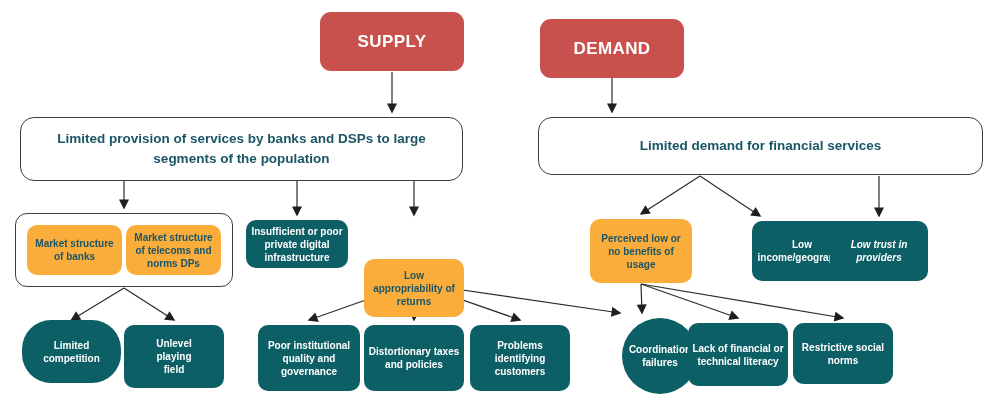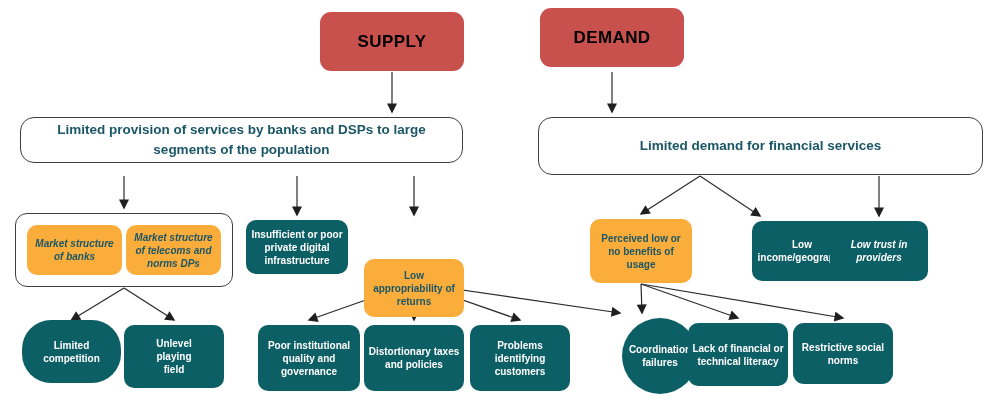--- a/index.html
+++ b/index.html
@@ -5,36 +5,36 @@
   html,body{margin:0;padding:0;background:#ffffff;}
   #stage{
     position:relative;width:1000px;height:412px;background:#fff;
     font-family:"Liberation Sans",sans-serif;overflow:hidden;
   }
   .node{
     position:absolute;display:flex;align-items:center;justify-content:center;
     text-align:center;box-sizing:border-box;font-weight:bold;border-radius:10px;
   }
   .lbl{white-space:pre-line;}
-  .header-box{background:var(--red,#C9514D);color:#000000;font-size:17px;letter-spacing:.4px;border-radius:11px;}
+  .header-box{background:var(--red,#C9514D);color:#ffffff;font-size:17px;letter-spacing:.4px;border-radius:11px;}
   .root-box{background:#fff;border:1.4px solid #3e3e3e;border-radius:14px;color:var(--ink,#1A5666);font-size:13.5px;line-height:1.45;}
   .root-box .lbl{max-width:402px;}
   .teal-box{background:var(--teal,#0D5F66);color:#fff;font-size:10px;line-height:1.3;padding:4px;}
   .yellow-box{background:var(--yellow,#FBAD3C);color:var(--ink,#1A5666);font-size:10px;line-height:1.3;padding:4px;}
-  .group-box{background:#fff;border:1.4px solid #3e3e3e;border-radius:12px;padding:11px;display:flex;gap:4px;align-items:stretch;justify-content:center;font-style:italic;}
+  .group-box{background:#fff;border:1.4px solid #3e3e3e;border-radius:12px;padding:11px;display:flex;gap:4px;align-items:stretch;justify-content:center;}
   .gbox{position:static;flex:1 1 0;display:flex;align-items:center;justify-content:center;text-align:center;font-weight:bold;border-radius:10px;}
   .circle{border-radius:50%;}
   #edges-svg{position:absolute;left:0;top:0;width:1000px;height:412px;pointer-events:none;}
 
   #node-supply-header{left:320px;top:12px;width:144px;height:59px;}
-  #node-demand-header{left:540px;top:8px;width:144px;height:59px;}
-  #node-supply-root{left:20px;top:117px;width:443px;height:46px;}
+  #node-demand-header{left:540px;top:19px;width:144px;height:59px;}
+  #node-supply-root{left:20px;top:117px;width:443px;height:64px;}
   #node-demand-root{left:538px;top:117px;width:445px;height:58px;}
   #node-market-group{left:15px;top:213px;width:218px;height:74px;}
-  #node-infrastructure{left:246px;top:220px;width:102px;height:54px;}
+  #node-infrastructure{left:246px;top:220px;width:102px;height:48px;}
   #node-appropriability{left:364px;top:220px;width:100px;height:58px;margin-top:39px;}
   #node-perceived{left:590px;top:219px;width:102px;height:64px;}
   #node-income{left:710px;top:221px;width:100px;height:60px;margin-left:42px;}
   #node-trust{left:830px;top:221px;width:98px;height:60px;font-style:italic;}
   #node-trust .lbl{max-width:70px;}
   #node-competition{left:22px;top:320px;width:99px;height:63px;border-radius:29px;}
   #node-playing-field{left:124px;top:325px;width:100px;height:63px;}
   #node-playing-field .lbl{max-width:52px;}
   #node-institutional{left:258px;top:325px;width:102px;height:66px;}
   #node-taxes{left:364px;top:325px;width:100px;height:66px;justify-content:flex-end;}

